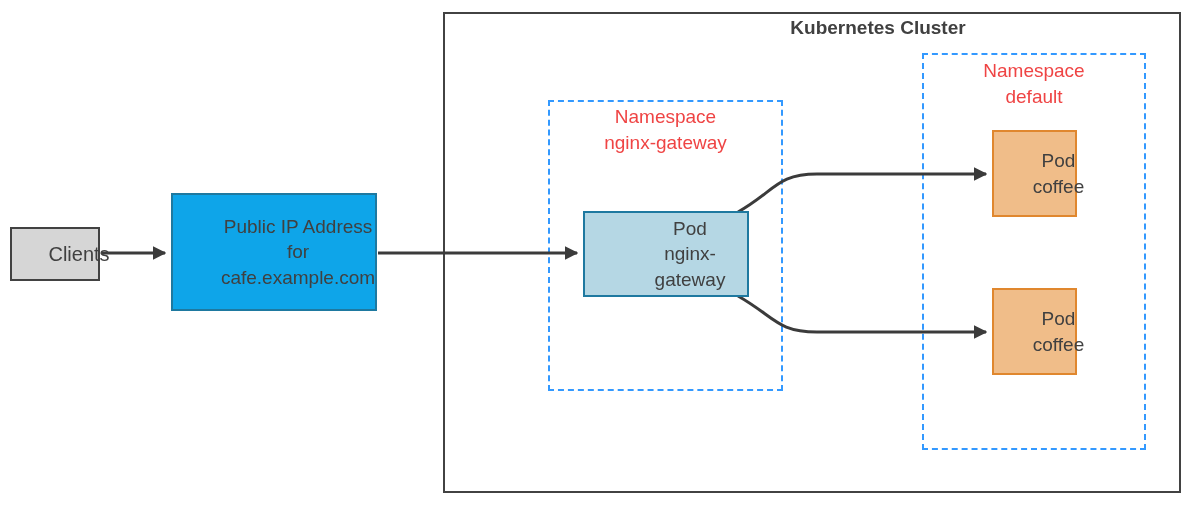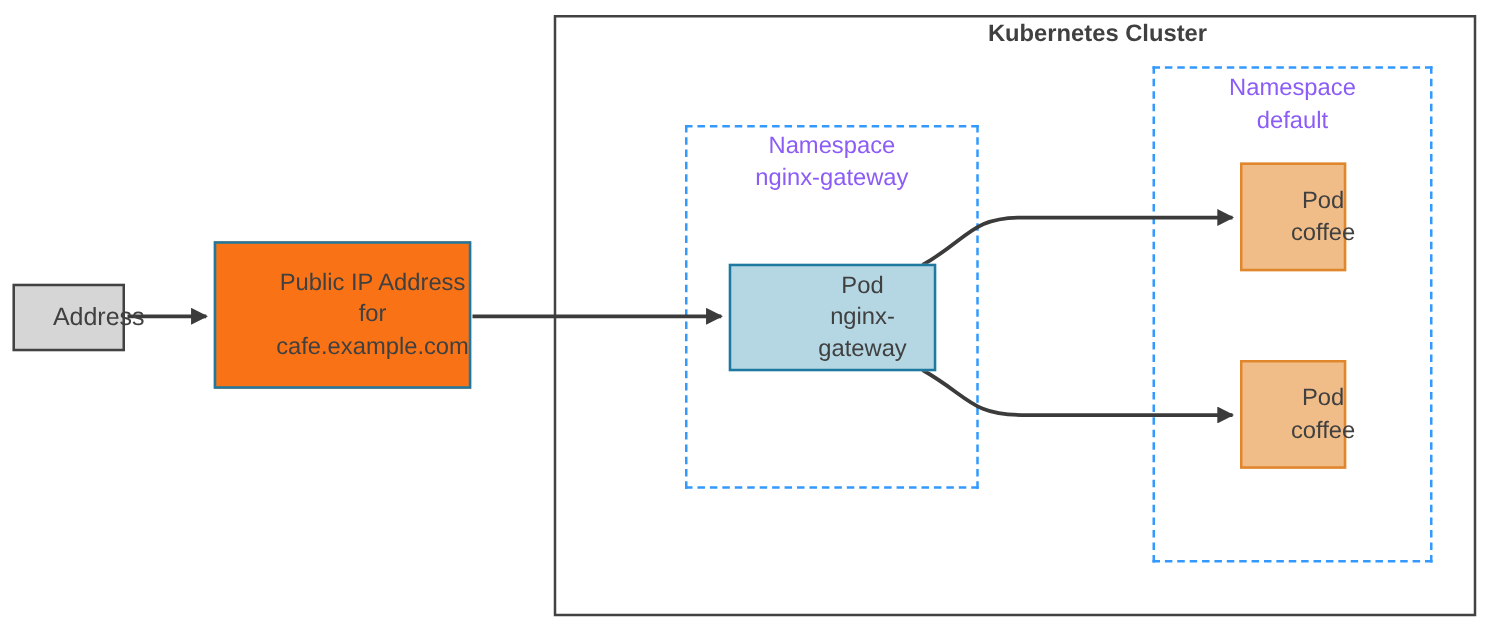--- a/index.html
+++ b/index.html
@@ -30,21 +30,21 @@
     padding-left: 48px;
   }
   .clients-box {
     left: 10px; top: 227px; width: 90px; height: 54px;
     background: #d6d6d6;
     border: 2px solid #424242;
     font-size: 20px;
   }
   .public-ip-box {
     left: 171px; top: 193px; width: 206px; height: 118px;
-    background: #f97316;
+    background: #0ea5e9;
     border: 2px solid #1e79a0;
   }
   .cluster-box {
     position: absolute;
     box-sizing: border-box;
     left: 443px; top: 12px; width: 738px; height: 481px;
     border: 2px solid #424242;
     background: transparent;
   }
   .cluster-title {
@@ -66,21 +66,21 @@
   }
   .ns-default {
     left: 922px; top: 53px; width: 224px; height: 397px;
   }
   .namespace-title {
     position: absolute;
     text-align: center;
     font-size: 19px;
     line-height: 1.35;
     white-space: pre-line;
-    color: #8b5cf6;
+    color: #ef4444;
   }
   .ns-gateway-title { left: 548px; top: 104px; width: 235px; }
   .ns-default-title { left: 922px; top: 58px; width: 224px; }
   .pod-gateway-box {
     left: 583px; top: 211px; width: 166px; height: 86px;
     background: #b5d7e4;
     border: 2px solid #1e79a0;
   }
   .pod-coffee-box {
     width: 85px; height: 87px;
@@ -117,21 +117,21 @@
       <marker id="arrowhead" viewBox="0 0 10 10" refX="9" refY="5" markerWidth="4.5" markerHeight="4.5" orient="auto-start-reverse">
         <path d="M 0 0 L 10 5 L 0 10 z" fill="#3b3b3b"></path>
       </marker>
     </defs>
     <path d="M 102 253 L 165 253" fill="none" stroke="#3b3b3b" stroke-width="3" marker-end="url(#arrowhead)"></path>
     <path d="M 378 253 L 577 253" fill="none" stroke="#3b3b3b" stroke-width="3" marker-end="url(#arrowhead)"></path>
     <path d="M 738 212 C 775 191, 777 174, 817 174 L 986 174" fill="none" stroke="#3b3b3b" stroke-width="3" marker-end="url(#arrowhead)"></path>
     <path d="M 738 296 C 775 317, 777 332, 817 332 L 986 332" fill="none" stroke="#3b3b3b" stroke-width="3" marker-end="url(#arrowhead)"></path>
   </svg>
 
-  <div class="node clients-box">Address</div>
+  <div class="node clients-box">Clients</div>
 
   <div class="node public-ip-box">Public IP Address
 for
 cafe.example.com</div>
 
   <div class="node pod-gateway-box">Pod
 nginx-gateway</div>
 
   <div class="node pod-coffee-box pod-coffee-1">Pod
 coffee</div>

